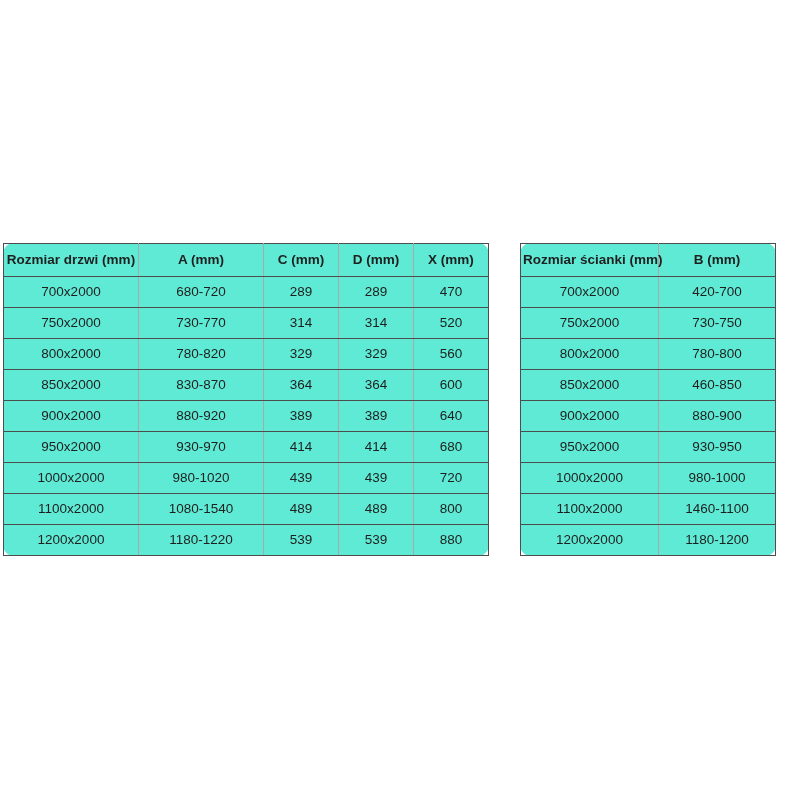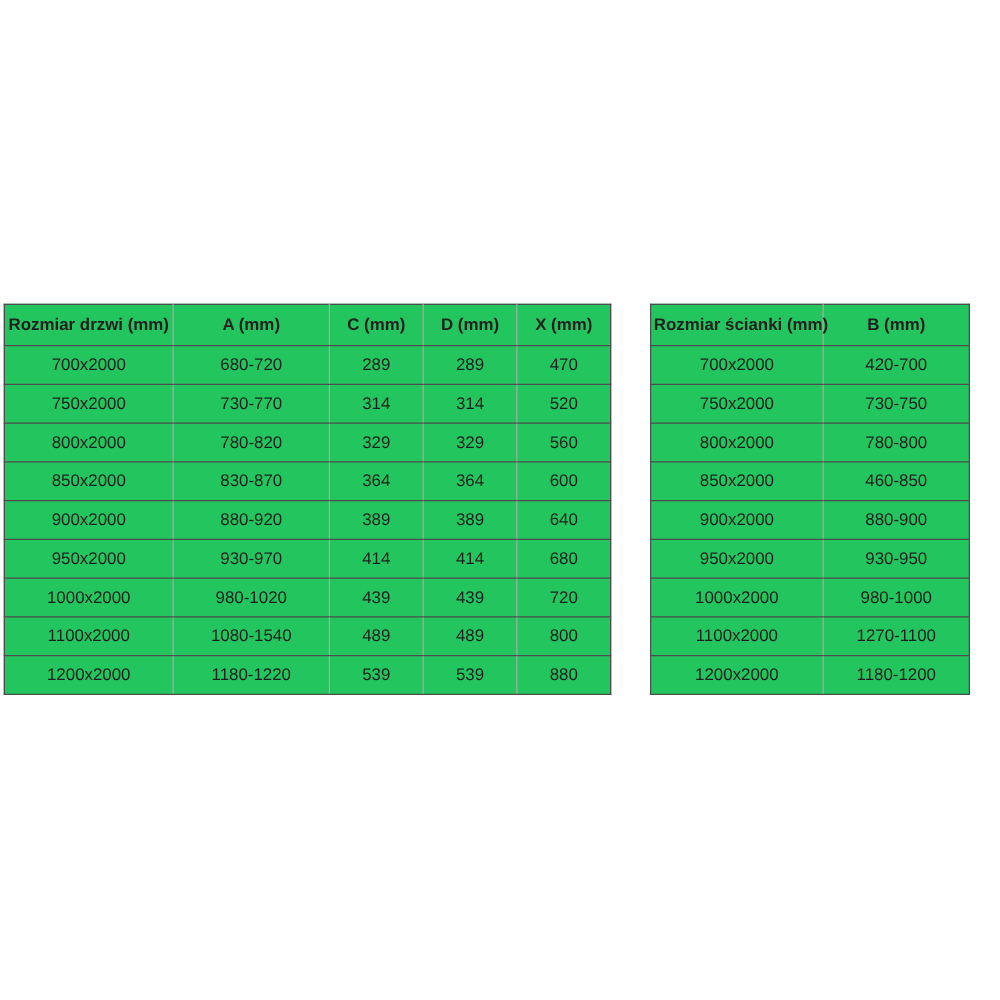--- a/index.html
+++ b/index.html
@@ -12,21 +12,22 @@
     width: 800px;
     height: 800px;
     background: #ffffff;
     font-family: "Liberation Sans", sans-serif;
     color: #1f1f1f;
   }
   table.spec-table {
     position: absolute;
     border-collapse: collapse;
     table-layout: fixed;
-    background: #22c55e;
+    background: #5eead4;
+    border-radius: 11px;
   }
   table.tbl-left  { left: 3px;   top: 243px; width: 485px; }
   table.tbl-right { left: 520px; top: 243px; width: 255px; }
 
   .spec-table th, .spec-table td {
     border: 1px solid #a9a9a9;          
     border-top-color: #4d4d4d;          
     border-bottom-color: #4d4d4d;
     text-align: center;
     vertical-align: middle;
@@ -172,21 +173,21 @@
         <tr>
           <td>950x2000</td>
           <td>930-950</td>
         </tr>
         <tr>
           <td>1000x2000</td>
           <td>980-1000</td>
         </tr>
         <tr>
           <td>1100x2000</td>
-          <td>1270-1100</td>
+          <td>1460-1100</td>
         </tr>
         <tr>
           <td>1200x2000</td>
           <td>1180-1200</td>
         </tr>
       </tbody>
     </table>
 
 </div>
 

